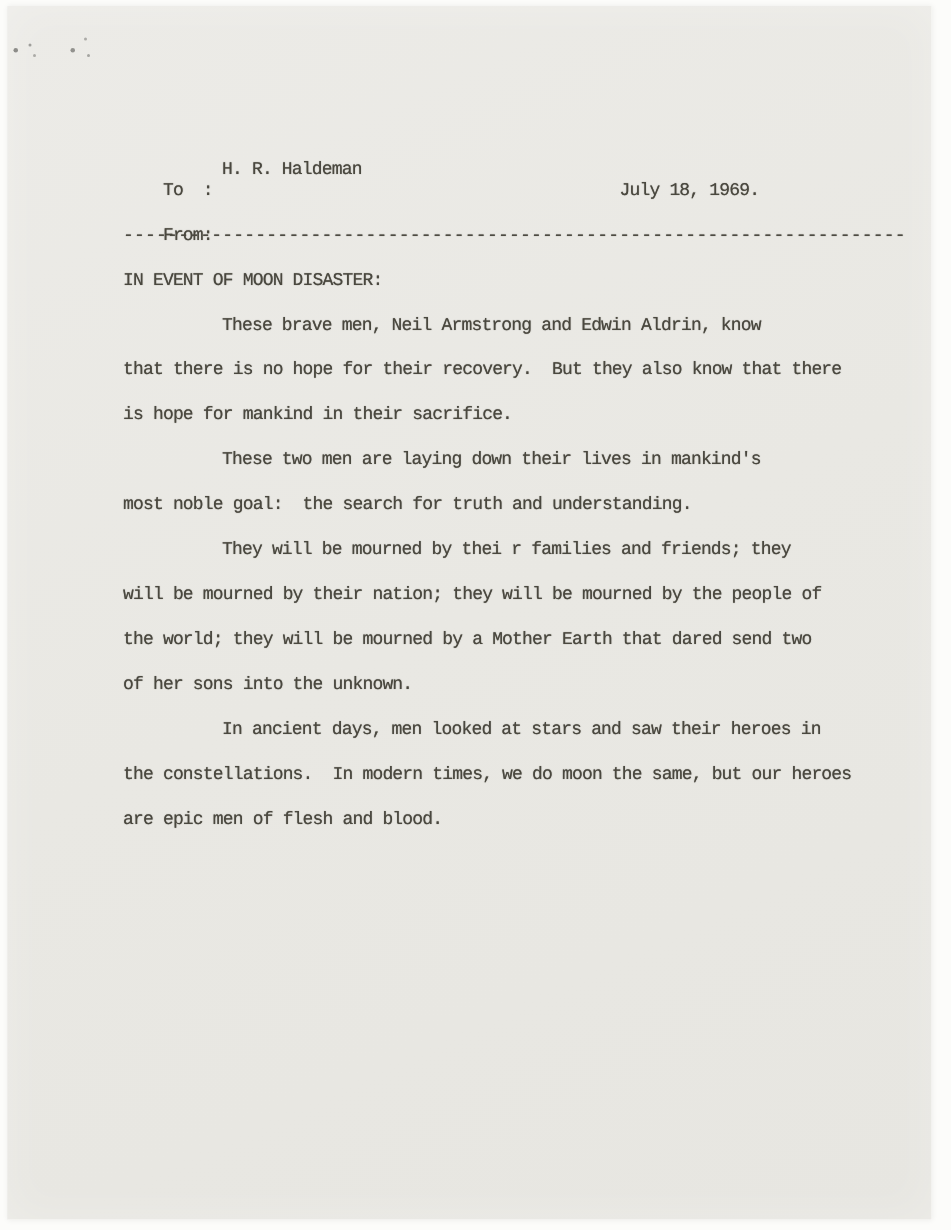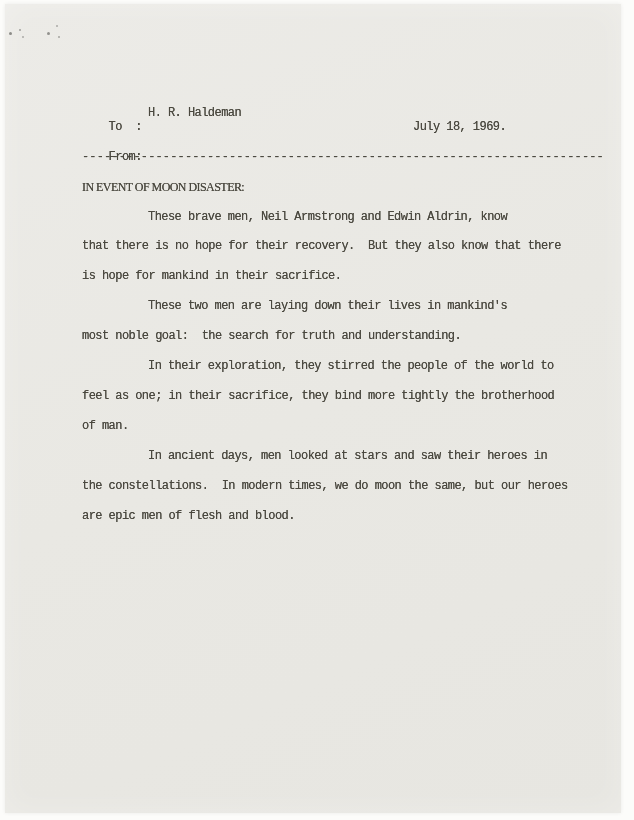--- a/index.html
+++ b/index.html
@@ -15,21 +15,21 @@
   }
   .content {
     position:absolute; left:82px; top:83px; width:545px;
     font-size:12px; letter-spacing:-0.55px; line-height:29.9px;
     color:#4a483f; text-shadow:0 0 0.6px rgba(74,72,63,0.85);
   }
   .row   { white-space:pre; position:relative; height:29.9px; }
   .val   { position:absolute; left:66px; top:0; white-space:pre;margin-top:16px; }
   .date  { position:absolute; left:331px; top:0; white-space:pre; }
   .divider { white-space:pre; height:29.9px; letter-spacing:0.15px; }
-  .title   { white-space:pre; height:29.9px;font-family:Liberation Serif, serif; }
+  .title   { white-space:pre; height:29.9px; }
   .para    { white-space:pre; text-indent:66px; }
   .speck { position:absolute; border-radius:50%; background:#6c6c68; }
   .speck.s1 { left:9px;  top:32px; width:3px; height:3px; opacity:.75; }
   .speck.s2 { left:19px; top:29px; width:2px; height:2px; opacity:.6;  }
   .speck.s3 { left:22px; top:36px; width:2px; height:2px; opacity:.5;  }
   .speck.s4 { left:47px; top:32px; width:3px; height:3px; opacity:.7;  }
   .speck.s5 { left:56px; top:25px; width:2px; height:2px; opacity:.5;  }
   .speck.s6 { left:58px; top:36px; width:2px; height:2px; opacity:.55; }
 </style>
 </head>
@@ -60,20 +60,21 @@
 
   <div class="divider">-----------------------------------------------------------------------</div>
 
   <div class="title">IN EVENT OF MOON DISASTER:</div>
 
   <div class="para">These brave men, Neil Armstrong and Edwin Aldrin, know
 that there is no hope for their recovery.  But they also know that there
 is hope for mankind in their sacrifice.</div>
   <div class="para">These two men are laying down their lives in mankind's
 most noble goal:  the search for truth and understanding.</div>
-  <div class="para">In their exploration, they stirred the people of the world to
-feel as one; in their sacrifice, they bind more tightly the brotherhood
-of man.</div>
+  <div class="para">They will be mourned by thei r families and friends; they
+will be mourned by their nation; they will be mourned by the people of
+the world; they will be mourned by a Mother Earth that dared send two
+of her sons into the unknown.</div>
   <div class="para">In ancient days, men looked at stars and saw their heroes in
 the constellations.  In modern times, we do moon the same, but our heroes
 are epic men of flesh and blood.</div>
 
 </div>
 
 </body></html>

